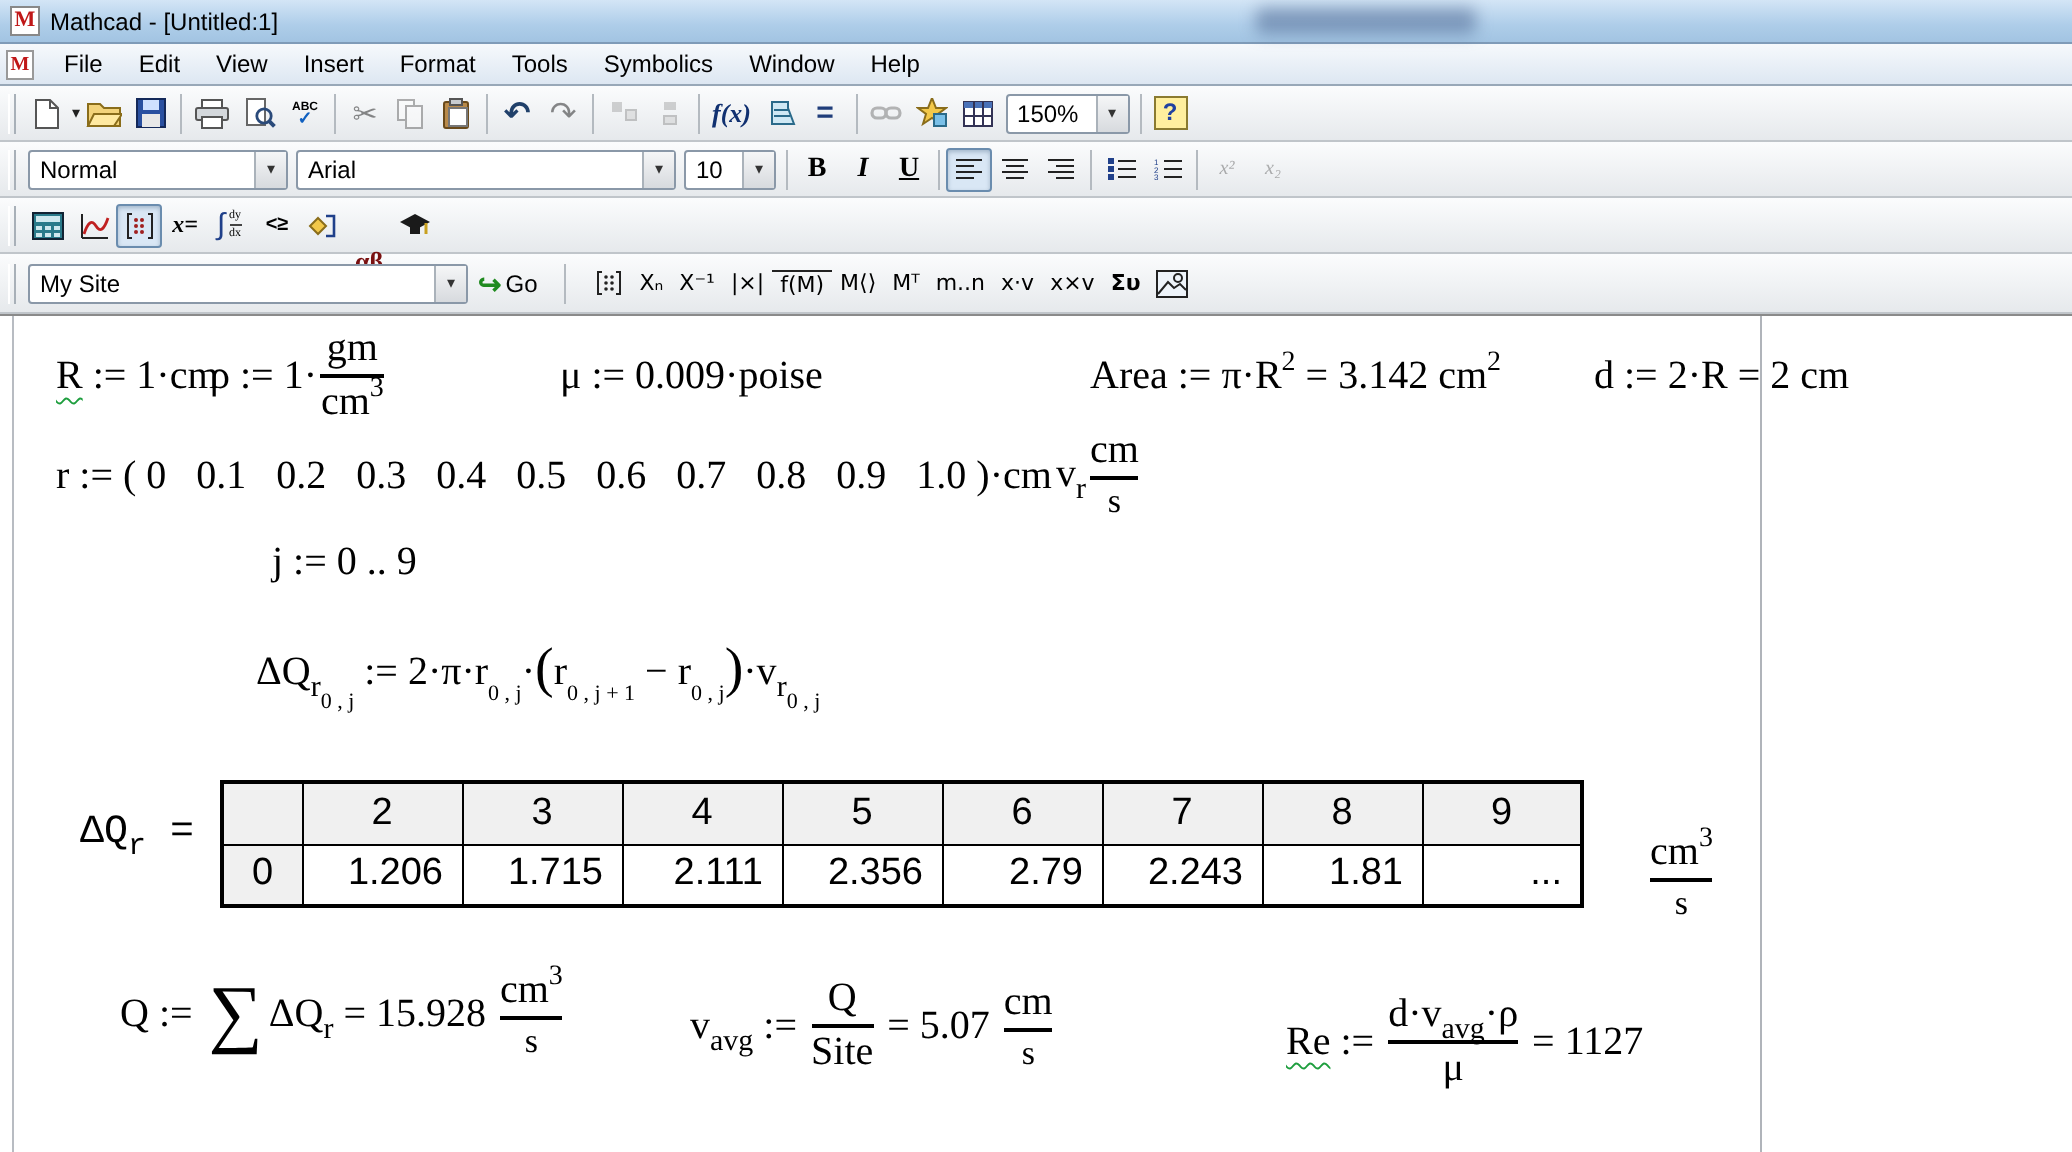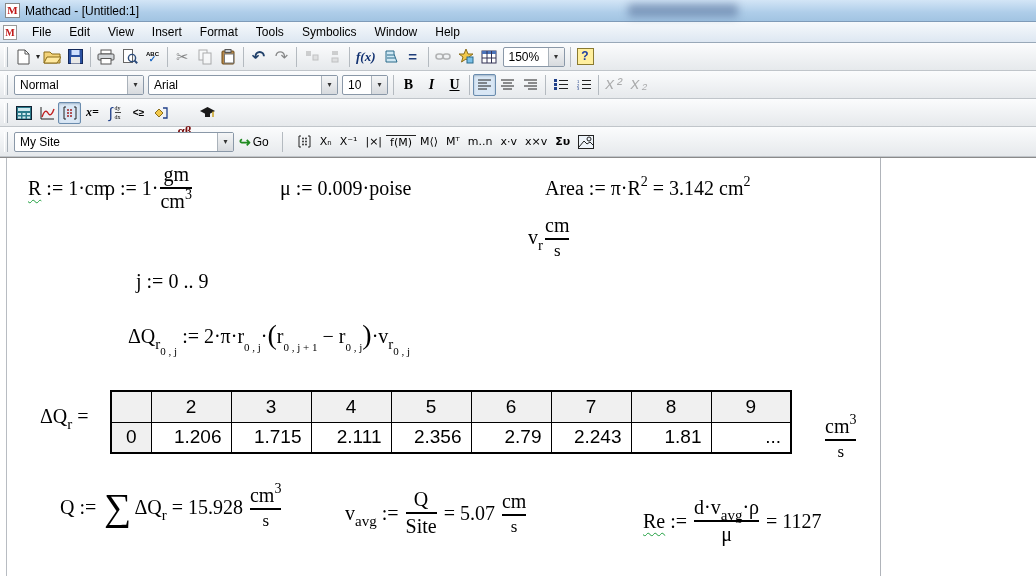--- a/index.html
+++ b/index.html
@@ -77,21 +77,21 @@
   .itxt { font-style:italic; font-family:"Liberation Serif", serif; font-size:14px; font-weight:bold; }
   .utxt { text-decoration:underline; font-family:"Liberation Serif", serif; font-size:14px; font-weight:bold; }
   .fxtxt { font-style:italic; font-family:"Liberation Serif", serif; font-size:13px; color:#103070; font-weight:bold; }
   .eqtxt { font-weight:bold; color:#1f3d7a; font-size:15px; letter-spacing:1px; }
   .helpbtn {
     width:17px; height:17px; background:#ffef9e; border:1px solid #8a7a30;
     color:#2040a0; font-weight:bold; text-align:center; line-height:15px; font-size:12px;
   }
   .greektxt { font-family:"Liberation Serif", serif; font-weight:bold; color:#7a1010; font-size:13px;margin-top:36px; }
   .booltxt { font-size:10px; font-weight:bold; letter-spacing:0; }
-  .supsub { font-size:16px; color:#555; font-family:Liberation Mono, monospace; font-style:italic; }
+  .supsub { font-size:10px; color:#555; font-family:Liberation Serif, serif; font-style:italic; }
   .mat-item { font-size:11px; font-family:"DejaVu Sans", sans-serif; padding:0 4px; white-space:nowrap; }
   .go-arrow { color:#1f8a1f; font-size:14px; font-weight:bold; margin-right:2px; }
   .spell { font-size:6px; font-weight:bold; line-height:5px; text-align:center; }
   .spell .chk { color:#1060c0; font-size:9px; }
 
   
   .worksheet {
     position:relative; height:419px; background:#fff;
     border-top:1px solid #8a8a8a;
     font-family:"Liberation Serif", serif; font-size:20px; color:#000;
@@ -520,36 +520,38 @@
       <span>gm</span>
       <span class="fbar"></span>
       <span><span>cm</span><span class="sp">3</span></span>
     </span>
   </div>
 
   <div class="region" style="left:280px; top:19px;"><span>μ := 0.009·poise</span></div>
 
   <div class="region" style="left:545px; top:19px;"><span>Area := π·R</span><span class="sp">2</span><span> = 3.142 cm</span><span class="sp">2</span></div>
 
-
+  <div class="region" style="left:797px; top:19px;"><span>d := 2·R = 2 cm</span></div>
+
+  <div class="region" style="left:28px; top:69px;"><span>r := ( 0   0.1   0.2   0.3   0.4   0.5   0.6   0.7   0.8   0.9   1.0 )·cm</span></div>
 
   <div class="region flexrow" style="left:528px; top:56px;">
     <span><span>v</span><span class="sb">r</span></span>
     <span class="frac">
       <span>cm</span>
       <span class="fbar"></span>
       <span style="font-size:17px;">s</span>
     </span>
   </div>
 
   <div class="region" style="left:136px; top:112px;"><span>j := 0 .. 9</span></div>
 
   <div class="region" style="left:128px; top:160px;"><span>ΔQ</span><span class="sb">r</span><span class="sb2" style="top:12px;">0 , j</span><span> := 2·π·r</span><span class="sb2" style="top:8px;">0 , j</span><span>·</span><span class="bigp">(</span><span>r</span><span class="sb2" style="top:8px;">0 , j + 1</span><span> − </span><span>r</span><span class="sb2" style="top:8px;">0 , j</span><span class="bigp">)</span><span>·v</span><span class="sb">r</span><span class="sb2" style="top:12px;">0 , j</span></div>
 
-  <div class="region" style="left:40px; top:247px;"><span>ΔQ</span><span class="sb">r</span><span> = </span></div>
+  <div class="region" style="left:40px; top:247px;font-family:Liberation Mono, monospace;"><span>ΔQ</span><span class="sb">r</span><span> = </span></div>
 
   <table class="mtable" style="left:110px; top:232px;">
     <tbody>
         <tr>
       <td class="corner"></td>
       <td class="hdr">2</td>
       <td class="hdr">3</td>
       <td class="hdr">4</td>
       <td class="hdr">5</td>
       <td class="hdr">6</td>

